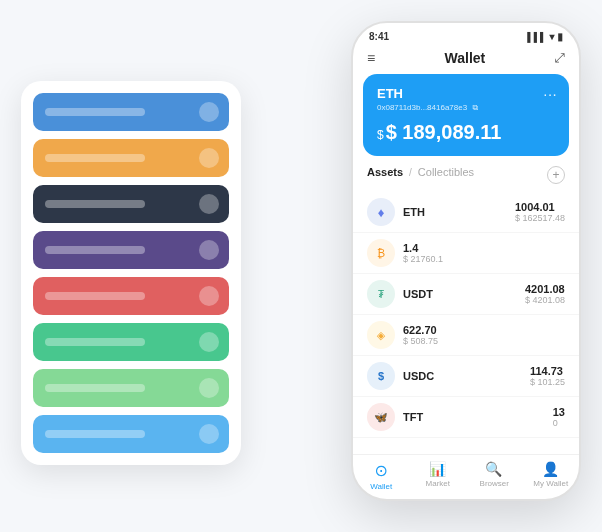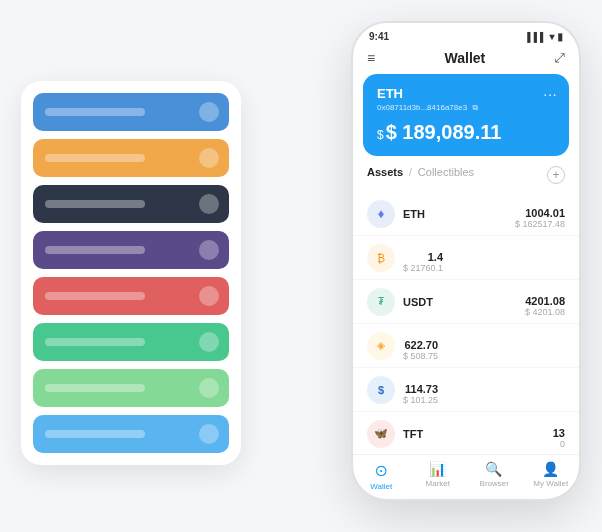--- a/index.html
+++ b/index.html
@@ -233,22 +233,20 @@
     }
 
     .asset-name {
       font-size: 11px;
       font-weight: 600;
       color: #222;
       flex: 1;
     }
 
     .asset-values {
-      text-align: right;
-      margin-top: 9px;
     }
 
     .asset-amount {
       font-size: 11px;
       font-weight: 600;
       color: #222;
     }
 
     .asset-usd {
       font-size: 9px;
@@ -334,21 +332,21 @@
     </div>
     <div class="card-item c-skyblue">
       <div class="card-label"></div>
       <div class="card-icon"></div>
     </div>
   </div>
 
   <div class="phone">
 
     <div class="phone-status">
-      <span>9:41</span>
+      <span>8:41</span>
       <div class="status-icons">
         <span style="font-size:9px;">▌▌▌</span>
         <span style="font-size:10px;">▾</span>
         <span style="font-size:10px;">▮</span>
       </div>
     </div>
 
     <div class="phone-header">
       <span class="menu-icon">≡</span>
       <span class="title">Wallet</span>
@@ -409,20 +407,21 @@
         <div class="asset-row">
           <div class="asset-icon" style="background:#fff8e6; color:#f5ac37; font-size:11px;">◈</div>
           <div class="asset-values">
             <div class="asset-amount">622.70</div>
             <div class="asset-usd">$ 508.75</div>
           </div>
         </div>
 
         <div class="asset-row">
           <div class="asset-icon" style="background:#e6f0fa; color:#2775ca; font-size:11px; font-weight:700;">$</div>
+          <div class="asset-name">USDC</div>
           <div class="asset-values">
             <div class="asset-amount">114.73</div>
             <div class="asset-usd">$ 101.25</div>
           </div>
         </div>
 
         <div class="asset-row">
           <div class="asset-icon" style="background:#fce9e8; color:#e8645a; font-size:11px;">🦋</div>
           <div class="asset-name">TFT</div>
           <div class="asset-values">

